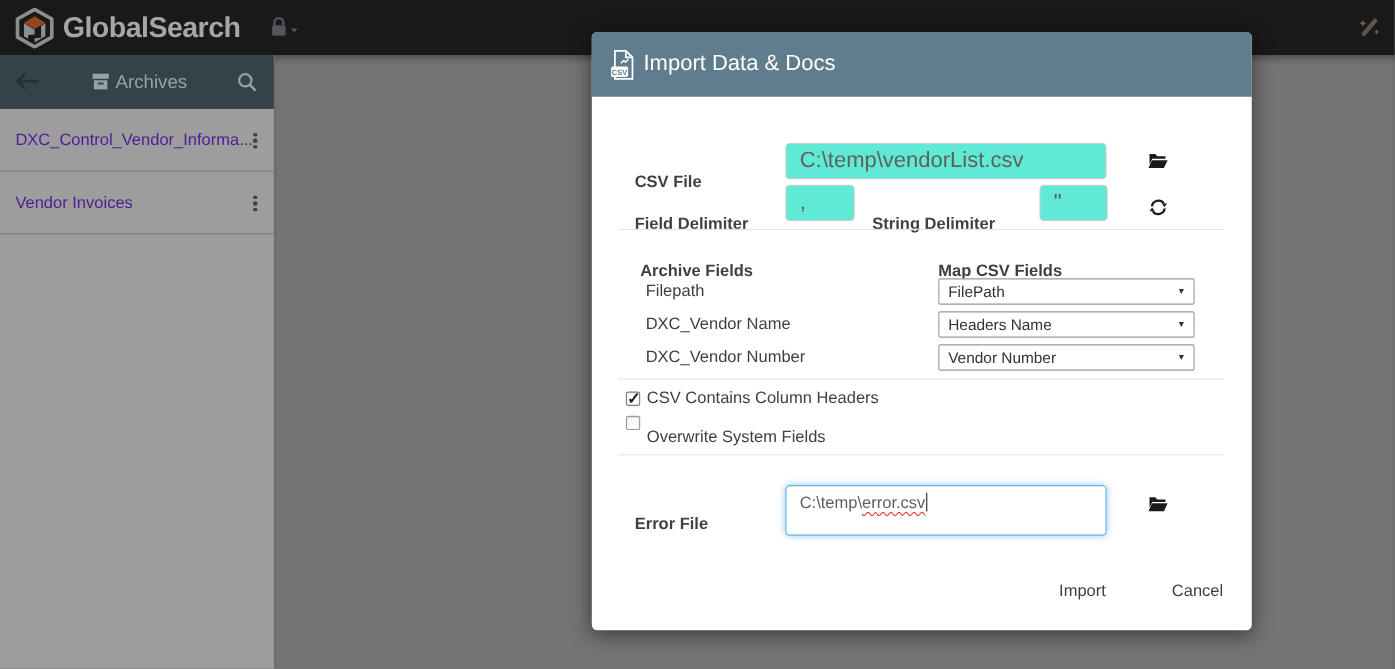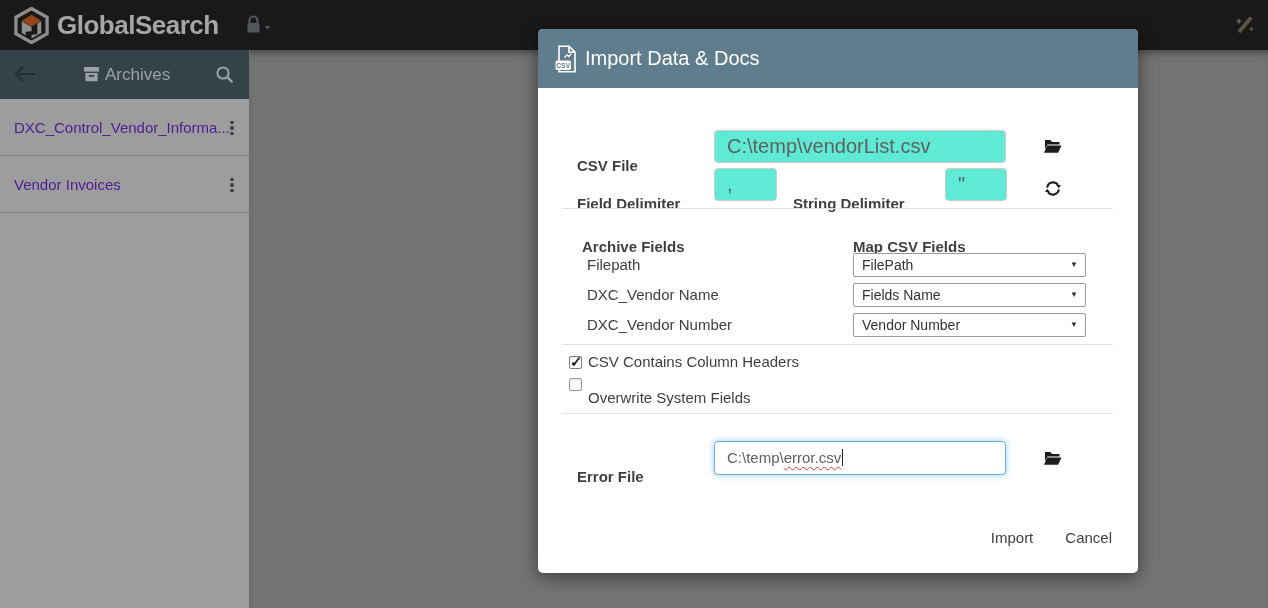--- a/index.html
+++ b/index.html
@@ -56,33 +56,33 @@
   .selectbox .sel-val { position:absolute; left:8px; top:0; height:22px; line-height:22px;
                         font-size:14px; color:#333333; }
   .selectbox .sel-caret { position:absolute; right:7px; top:7px; font-size:8px; color:#333333; line-height:8px; }
 
   .cb { position:absolute; width:13px; height:13px; border:1px solid #9a9a9a; border-radius:2px;
         background:#fcfcfc; box-shadow:inset 0 1px 2px rgba(0,0,0,0.12); cursor:pointer; }
   .cb.checked { border-color:#7e7e7e; background:#ffffff; }
   .cb.checked::after { content:"\2713"; position:absolute; left:0px; top:-4px;
                        font-size:15px; font-weight:bold; color:#1c1c1c; }
 
-  .error-input { position:absolute; left:176px; top:412px; width:292px; height:34px;
+  .error-input { position:absolute; left:176px; top:412px; width:292px; height:46px;
                  border:1px solid #66afe9; border-radius:4px; background:#fff;
                  box-shadow:0 0 7px rgba(102,175,233,0.65);
                  font-size:15px; color:#606060; line-height:32px; padding:0 12px;
                  white-space:nowrap; overflow:hidden; }
   .squiggle { text-decoration:underline; text-decoration-style:wavy; text-decoration-color:#e03c31;
               text-decoration-thickness:1px; text-underline-offset:3px; }
   .caret-bar { display:inline-block; width:1px; height:17px; background:#222222;
                vertical-align:-3px; margin-left:1px; }
 
   .dlg-buttons { position:absolute; right:26px; top:500px; display:flex; gap:32px; }
   .text-btn { font-size:15px; color:#3f3f3f; cursor:pointer; background:none; border:none;
-              font-family:"Liberation Sans", sans-serif; }
+              font-family:"Liberation Sans", sans-serif;margin-left:28px; }
 
   .icon-btn { position:absolute; cursor:pointer; }
 </style>
 </head>
 <body>
 
 <div class="topbar">
   <svg class="brand-logo" viewBox="0 0 38 38">
     <polygon points="19,1.5 35,10.5 35,27.5 19,36.5 3,27.5 3,10.5" fill="none" stroke="#8e8e8e" stroke-width="3.4"></polygon>
     <polygon points="19,8 29,14 19,20 9,14" fill="#96441c"></polygon>
@@ -179,21 +179,21 @@
   <div class="flabel" style="left:315px; top:188px; height:22px; line-height:22px;">Map CSV Fields</div>
 
   <div class="rlabel" style="left:49px; top:224px; height:24px; line-height:24px;">Filepath</div>
   <div class="selectbox" style="left:315px; top:224px;">
     <span class="sel-val">FilePath</span>
     <span class="sel-caret">▼</span>
   </div>
 
   <div class="rlabel" style="left:49px; top:254px; height:24px; line-height:24px;">DXC_Vendor Name</div>
   <div class="selectbox" style="left:315px; top:254px;">
-    <span class="sel-val">Fields Name</span>
+    <span class="sel-val">Headers Name</span>
     <span class="sel-caret">▼</span>
   </div>
 
   <div class="rlabel" style="left:49px; top:284px; height:24px; line-height:24px;">DXC_Vendor Number</div>
   <div class="selectbox" style="left:315px; top:284px;">
     <span class="sel-val">Vendor Number</span>
     <span class="sel-caret">▼</span>
   </div>
 
   <div class="divider" style="top:315px;"></div>

